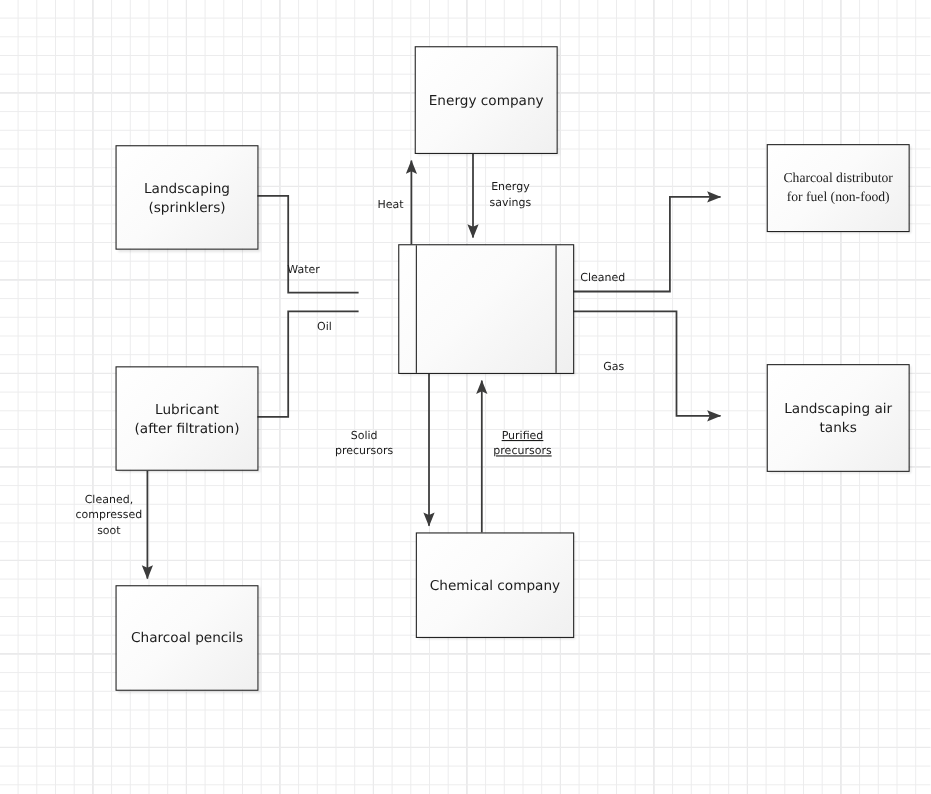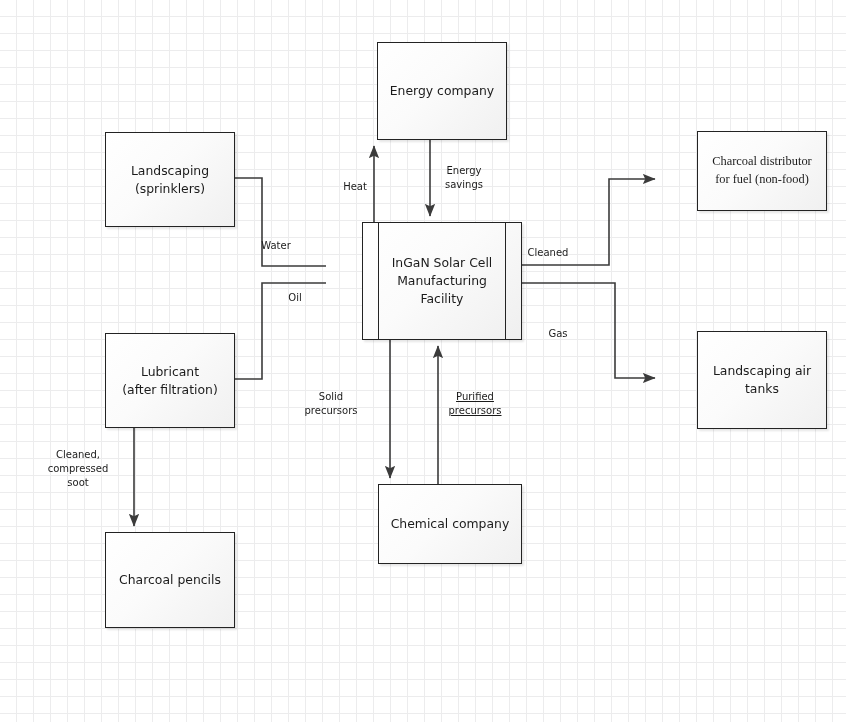--- a/index.html
+++ b/index.html
@@ -89,45 +89,43 @@
         <path d="M 326 283 L 262 283 L 262 379 L 205 379" fill="none" stroke="#3b3b3b" stroke-width="1.6" stroke-linejoin="miter" marker-end="url(#arrowhead)"></path>
         <path d="M 486 265 L 609 265 L 609 179 L 655 179" fill="none" stroke="#3b3b3b" stroke-width="1.6" stroke-linejoin="miter" marker-end="url(#arrowhead)"></path>
         <path d="M 486 283 L 615 283 L 615 378 L 655 378" fill="none" stroke="#3b3b3b" stroke-width="1.6" stroke-linejoin="miter" marker-end="url(#arrowhead)"></path>
         <path d="M 390 340 L 390 478" fill="none" stroke="#3b3b3b" stroke-width="1.6" stroke-linejoin="miter" marker-end="url(#arrowhead)"></path>
         <path d="M 438 484 L 438 346" fill="none" stroke="#3b3b3b" stroke-width="1.6" stroke-linejoin="miter" marker-end="url(#arrowhead)"></path>
         <path d="M 134 428 L 134 526" fill="none" stroke="#3b3b3b" stroke-width="1.6" stroke-linejoin="miter" marker-end="url(#arrowhead)"></path>
       </g>
   </svg>
 
   <div id="node-layer">
-      <div class="node process" style="left: 326px; top: 222px; width: 160px; height: 118px;"><span class="process-bar left"></span><span class="process-bar right"></span><span>InGaN Solar Cell
-Manufacturing
-Facility</span></div>
+      <div class="node process" style="left: 326px; top: 222px; width: 160px; height: 118px;"><span class="process-bar left"></span><span class="process-bar right"></span></div>
       <div class="node" style="left: 341px; top: 42px; width: 130px; height: 98px;"><span>Energy company</span></div>
       <div class="node" style="left: 69px; top: 132px; width: 130px; height: 95px;"><span>Landscaping
 (sprinklers)</span></div>
       <div class="node" style="left: 661px; top: 131px; width: 130px; height: 80px; font-family: Liberation Serif, serif;"><span>Charcoal distributor
 for fuel (non-food)</span></div>
       <div class="node" style="left: 69px; top: 333px; width: 130px; height: 95px;"><span>Lubricant
 (after filtration)</span></div>
       <div class="node" style="left: 661px; top: 331px; width: 130px; height: 98px;"><span>Landscaping air
 tanks</span></div>
       <div class="node" style="left: 69px; top: 532px; width: 130px; height: 96px;"><span>Charcoal pencils</span></div>
-      <div class="node" style="left: 342px; top: 484px; width: 144px; height: 80px;"><span>Chemical company</span></div>
+      <div class="node" style="left: 342px; top: 484px; width: 144px; height: 96px;"><span>Chemical company</span></div>
     </div>
   <div id="label-layer">
       <div class="edge-label" style="left: 332px; top: 180px; width: 46px;">Heat</div>
       <div class="edge-label" style="left: 436px; top: 164px; width: 56px;">Energy
 savings</div>
       <div class="edge-label" style="left: 250px; top: 239px; width: 52px;">Water</div>
       <div class="edge-label" style="left: 264px; top: 291px; width: 34px; margin-left: 14px;">Oil</div>
       <div class="edge-label" style="left: 515px; top: 246px; width: 66px;">Cleaned</div>
       <div class="edge-label" style="left: 540px; top: 291px; width: 36px; margin-top: 36px;">Gas</div>
       <div class="edge-label" style="left: 288px; top: 390px; width: 86px;">Solid
 precursors</div>
       <div class="edge-label" style="left: 432px; top: 390px; width: 86px; text-decoration: underline;">Purified
 precursors</div>
-      <div class="edge-label" style="left: 28px; top: 448px; width: 100px;">Cleaned,
+      <div class="edge-label" style="left: 49px; top: 448px; width: 100px;">Cleaned,
 compressed
 soot</div>
     </div>
 
 </div>
 
 </body></html>

